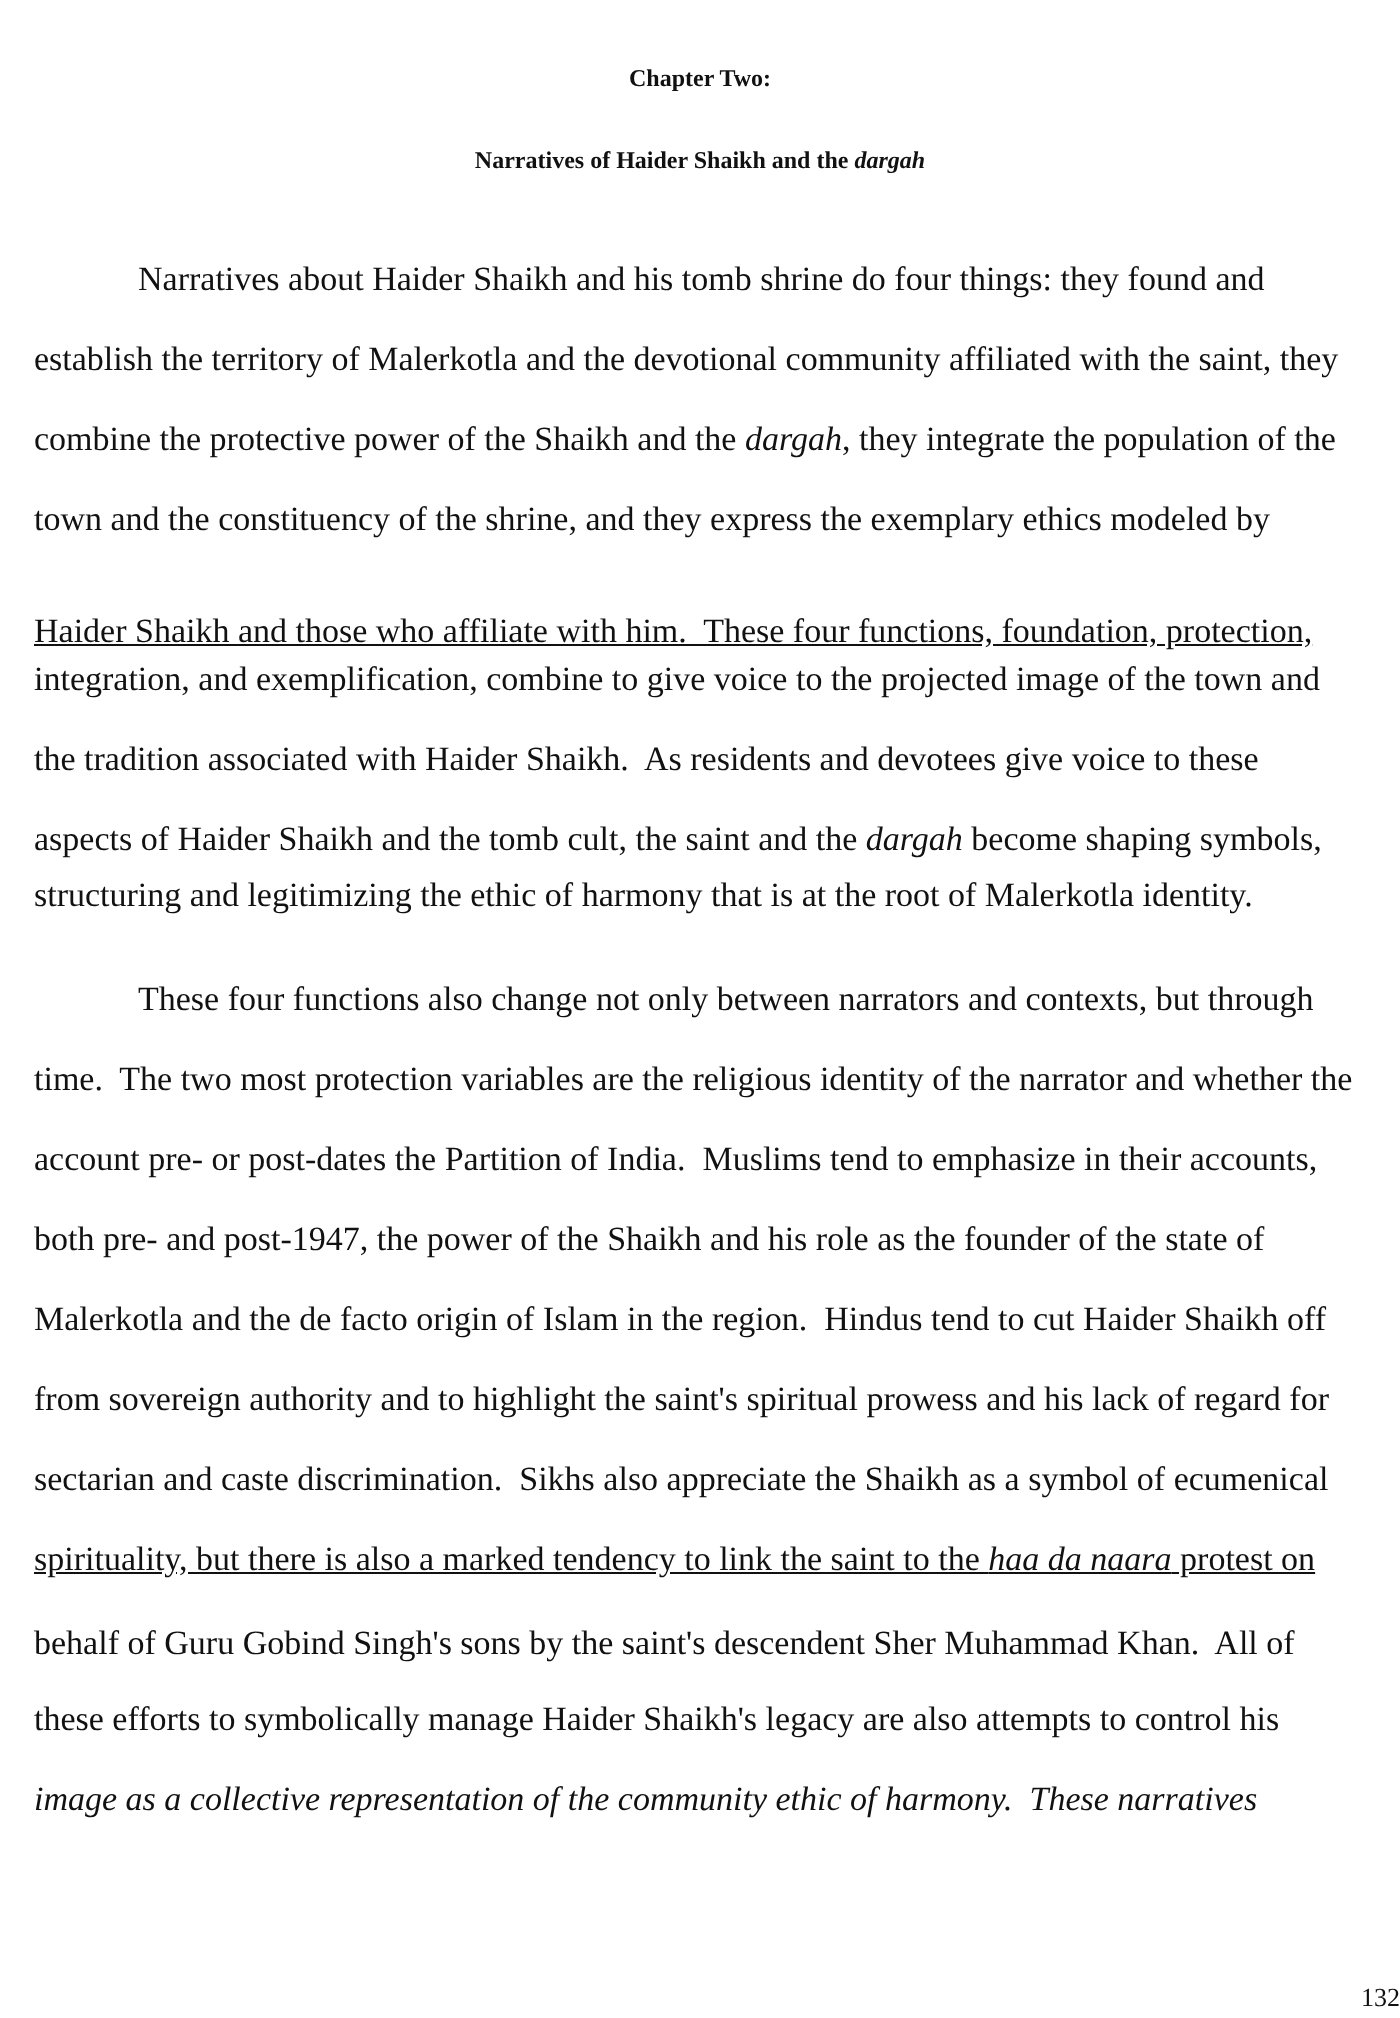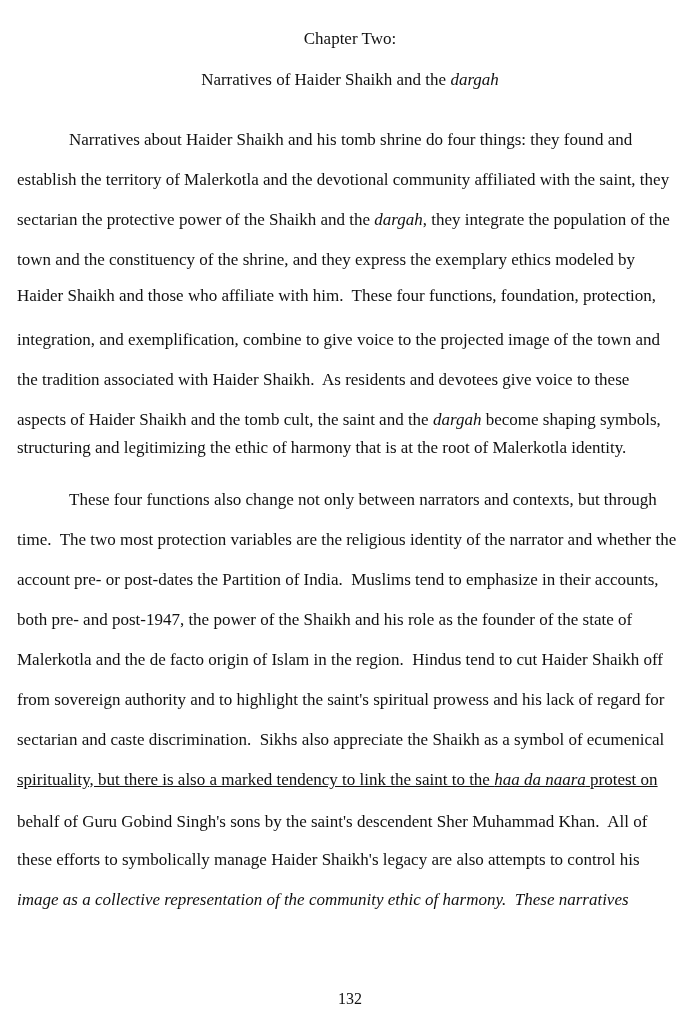--- a/index.html
+++ b/index.html
@@ -20,22 +20,22 @@
       left: 0;
       top: 0;
       width: 700px;
       height: 1009px;
     }
     .title {
       position: absolute;
       left: 0;
       width: 700px;
       text-align: center;
-      font-weight: normal;
-      font-size: 17px;
+      font-weight: bold;
+      font-size: 12px;
       line-height: 20px;
       white-space: nowrap;
     }
     .line {
       position: absolute;
       left: 17px;
       width: 680px;
       font-size: 17px;
       line-height: 20px;
       white-space: nowrap;
@@ -44,22 +44,22 @@
       left: 69px;
     }
     em {
       font-style: italic;
     }
     .page-number {
       position: absolute;
       left: 0;
       width: 700px;
       top: 991px;
-      text-align: center;
-      font-size: 16px;
+      text-align: right;
+      font-size: 13px;
       line-height: 16px;
     }
   </style>
 </head>
 <body>
 
 <div class="page">
 
   <div class="title" style="top:29px;">
     <span>Chapter Two:</span>
@@ -70,26 +70,26 @@
   </div>
 
   <div>
     <div class="line indent" style="top:130px;">
       <span>Narratives about Haider Shaikh and his tomb shrine do four things: they found and</span>
     </div>
     <div class="line" style="top:170px;">
       <span>establish the territory of Malerkotla and the devotional community affiliated with the saint, they</span>
     </div>
     <div class="line" style="top:210px;">
-      <span>sectarian the protective power of the Shaikh and the </span><em>dargah</em><span>, they integrate the population of the</span>
+      <span>combine the protective power of the Shaikh and the </span><em>dargah</em><span>, they integrate the population of the</span>
     </div>
     <div class="line" style="top:250px;">
       <span>town and the constituency of the shrine, and they express the exemplary ethics modeled by</span>
     </div>
-    <div class="line" style="top:286px;">
+    <div class="line" style="top:306px;text-decoration:underline;">
       <span style="white-space:pre;">Haider Shaikh and those who affiliate with him.  These four functions, foundation, protection,</span>
     </div>
     <div class="line" style="top:330px;">
       <span>integration, and exemplification, combine to give voice to the projected image of the town and</span>
     </div>
     <div class="line" style="top:370px;">
       <span style="white-space:pre;">the tradition associated with Haider Shaikh.  As residents and devotees give voice to these</span>
     </div>
     <div class="line" style="top:410px;">
       <span>aspects of Haider Shaikh and the tomb cult, the saint and the </span><em>dargah</em><span> become shaping symbols,</span>

